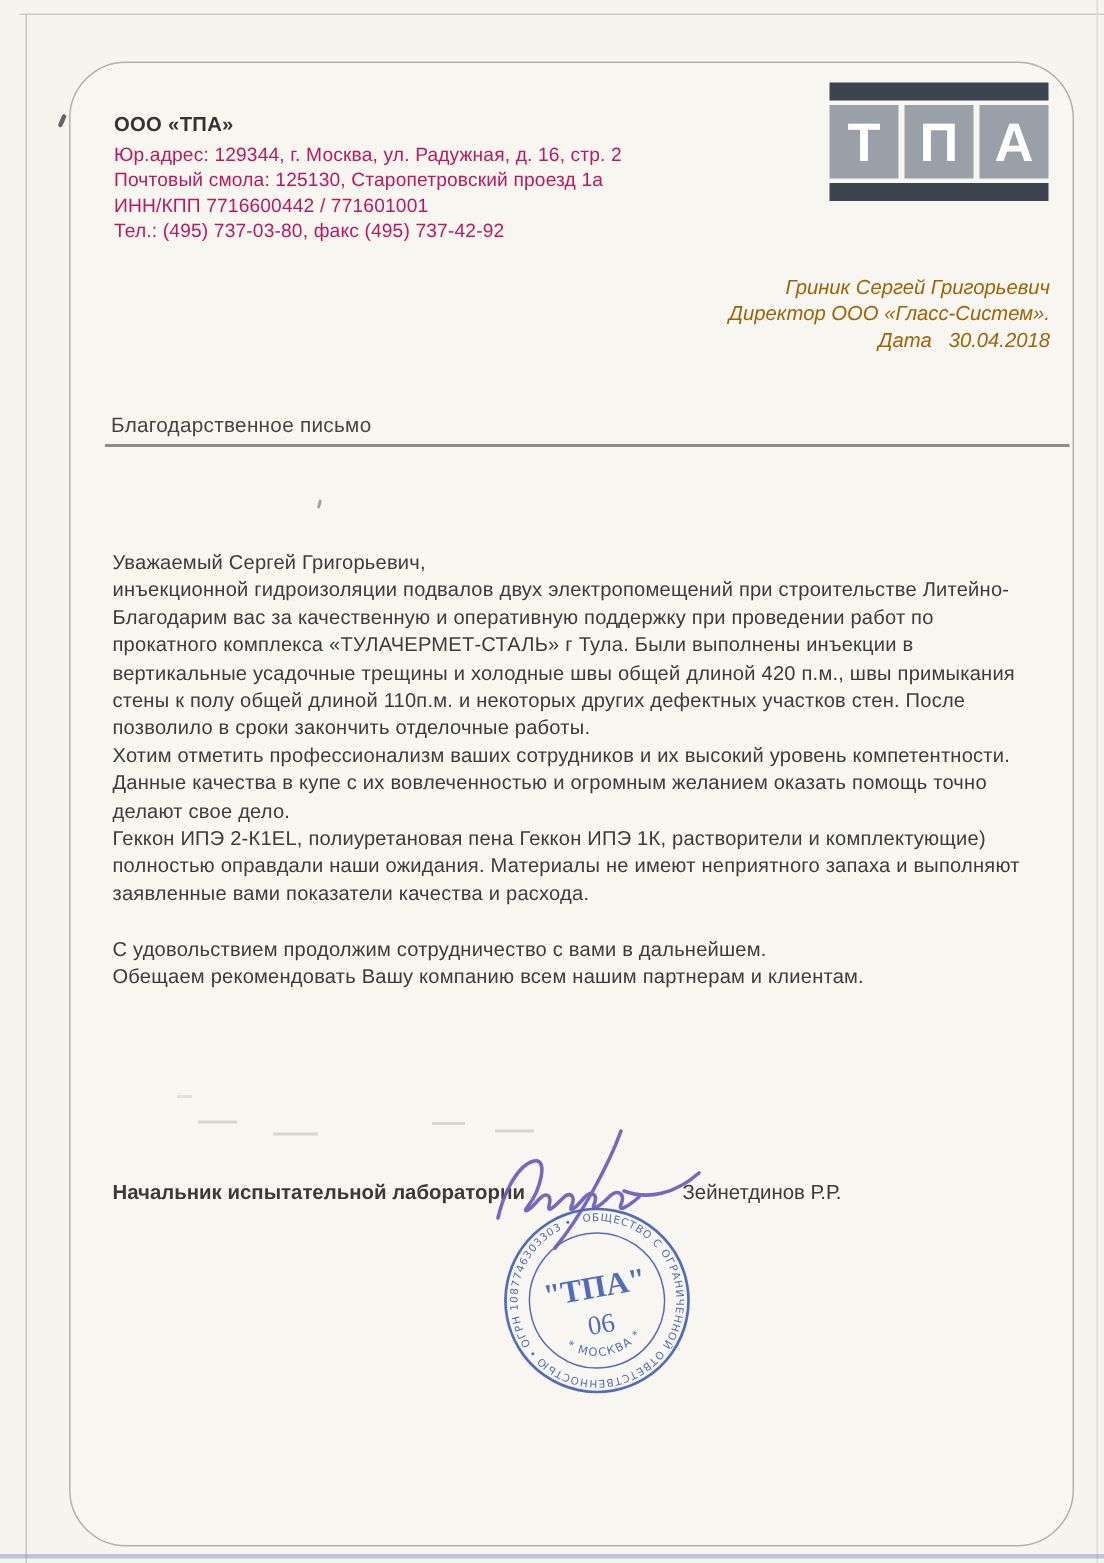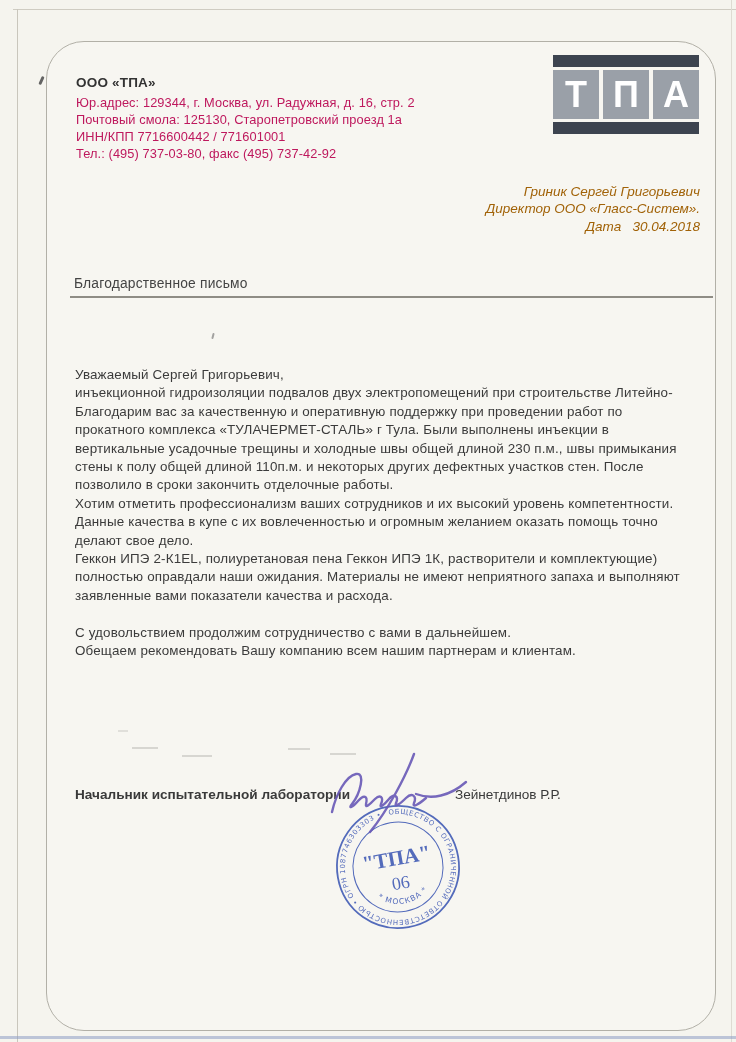--- a/index.html
+++ b/index.html
@@ -104,21 +104,21 @@
     </div>
 
   <div class="title">Благодарственное письмо</div>
   <div class="title-rule"></div>
 
   <div class="body-text">
       <div class="body-line">Уважаемый Сергей Григорьевич,</div>
       <div class="body-line">инъекционной гидроизоляции подвалов двух электропомещений при строительстве Литейно-</div>
       <div class="body-line">Благодарим вас за качественную и оперативную поддержку при проведении работ по</div>
       <div class="body-line">прокатного комплекса «ТУЛАЧЕРМЕТ-СТАЛЬ» г Тула. Были выполнены инъекции в</div>
-      <div class="body-line">вертикальные усадочные трещины и холодные швы общей длиной 230 п.м., швы примыкания</div>
+      <div class="body-line">вертикальные усадочные трещины и холодные швы общей длиной 420 п.м., швы примыкания</div>
       <div class="body-line">стены к полу общей длиной 110п.м. и некоторых других дефектных участков стен. После</div>
       <div class="body-line">позволило в сроки закончить отделочные работы.</div>
       <div class="body-line">Хотим отметить профессионализм ваших сотрудников и их высокий уровень компетентности.</div>
       <div class="body-line">Данные качества в купе с их вовлеченностью и огромным желанием оказать помощь точно</div>
       <div class="body-line">делают свое дело.</div>
       <div class="body-line">Геккон ИПЭ 2-К1EL, полиуретановая пена Геккон ИПЭ 1К, растворители и комплектующие)</div>
       <div class="body-line">полностью оправдали наши ожидания. Материалы не имеют неприятного запаха и выполняют</div>
       <div class="body-line">заявленные вами показатели качества и расхода.</div>
       <div class="body-line">&nbsp;</div>
       <div class="body-line">С удовольствием продолжим сотрудничество с вами в дальнейшем.</div>

